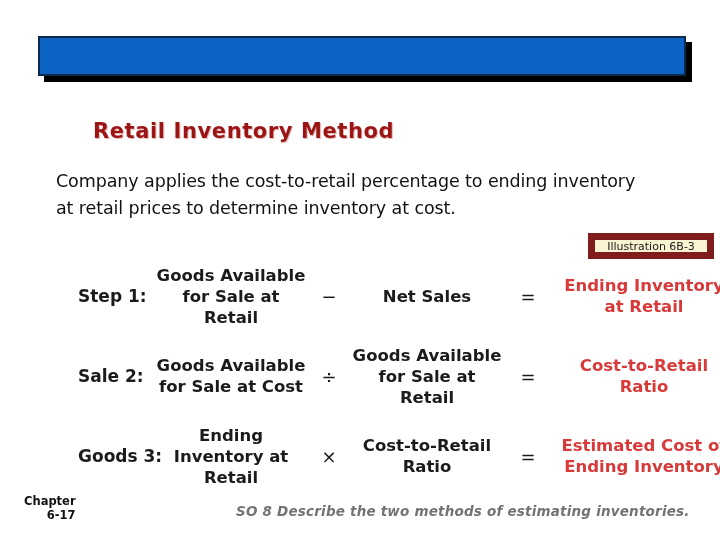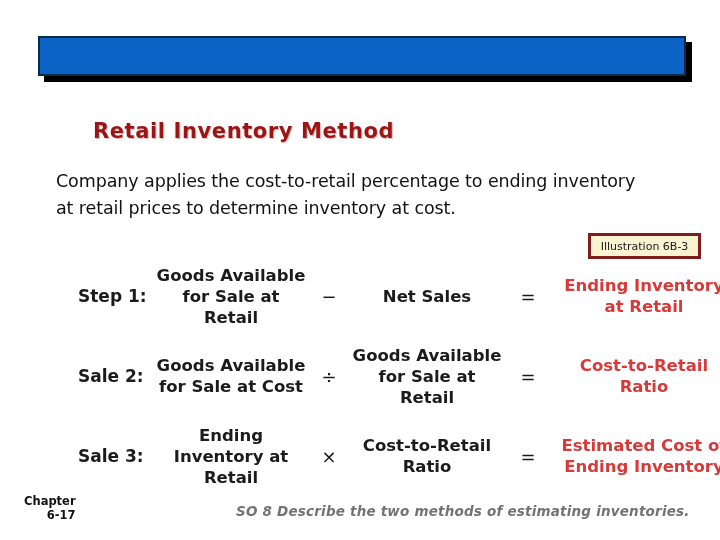--- a/index.html
+++ b/index.html
@@ -80,24 +80,24 @@
     line-height: 27px;
     color: #111111;
     letter-spacing: -0.1px;
   }
 
   
   #illustration-tag {
     position: absolute;
     left: 588px;
     top: 233px;
-    width: 113px;
+    width: 126px;
     height: 26px;
     background: #FAF3D2;
-    border: 3px solid #7f1d1d;
+    border: 7px solid #7f1d1d;
     box-sizing: border-box;
     display: flex;
     align-items: center;
     justify-content: center;
     font-family: "DejaVu Sans", sans-serif;
     font-size: 11px;
     color: #1a1a1a;
     white-space: nowrap;
   }
 
@@ -206,21 +206,21 @@
   <div class="step-row">
     <div class="step-label">Sale 2:</div>
     <div class="term">Goods Available for Sale at Cost</div>
     <div class="op">÷</div>
     <div class="term">Goods Available for Sale at Retail</div>
     <div class="op equals">=</div>
     <div class="term result">Cost-to-Retail Ratio</div>
   </div>
 
   <div class="step-row">
-    <div class="step-label">Sale 3:</div>
+    <div class="step-label">Goods 3:</div>
     <div class="term">Ending Inventory at Retail</div>
     <div class="op">×</div>
     <div class="term">Cost-to-Retail Ratio</div>
     <div class="op equals">=</div>
     <div class="term result">Estimated Cost of Ending Inventory</div>
   </div>
 
 </div>
 
 <div id="chapter-footer">

